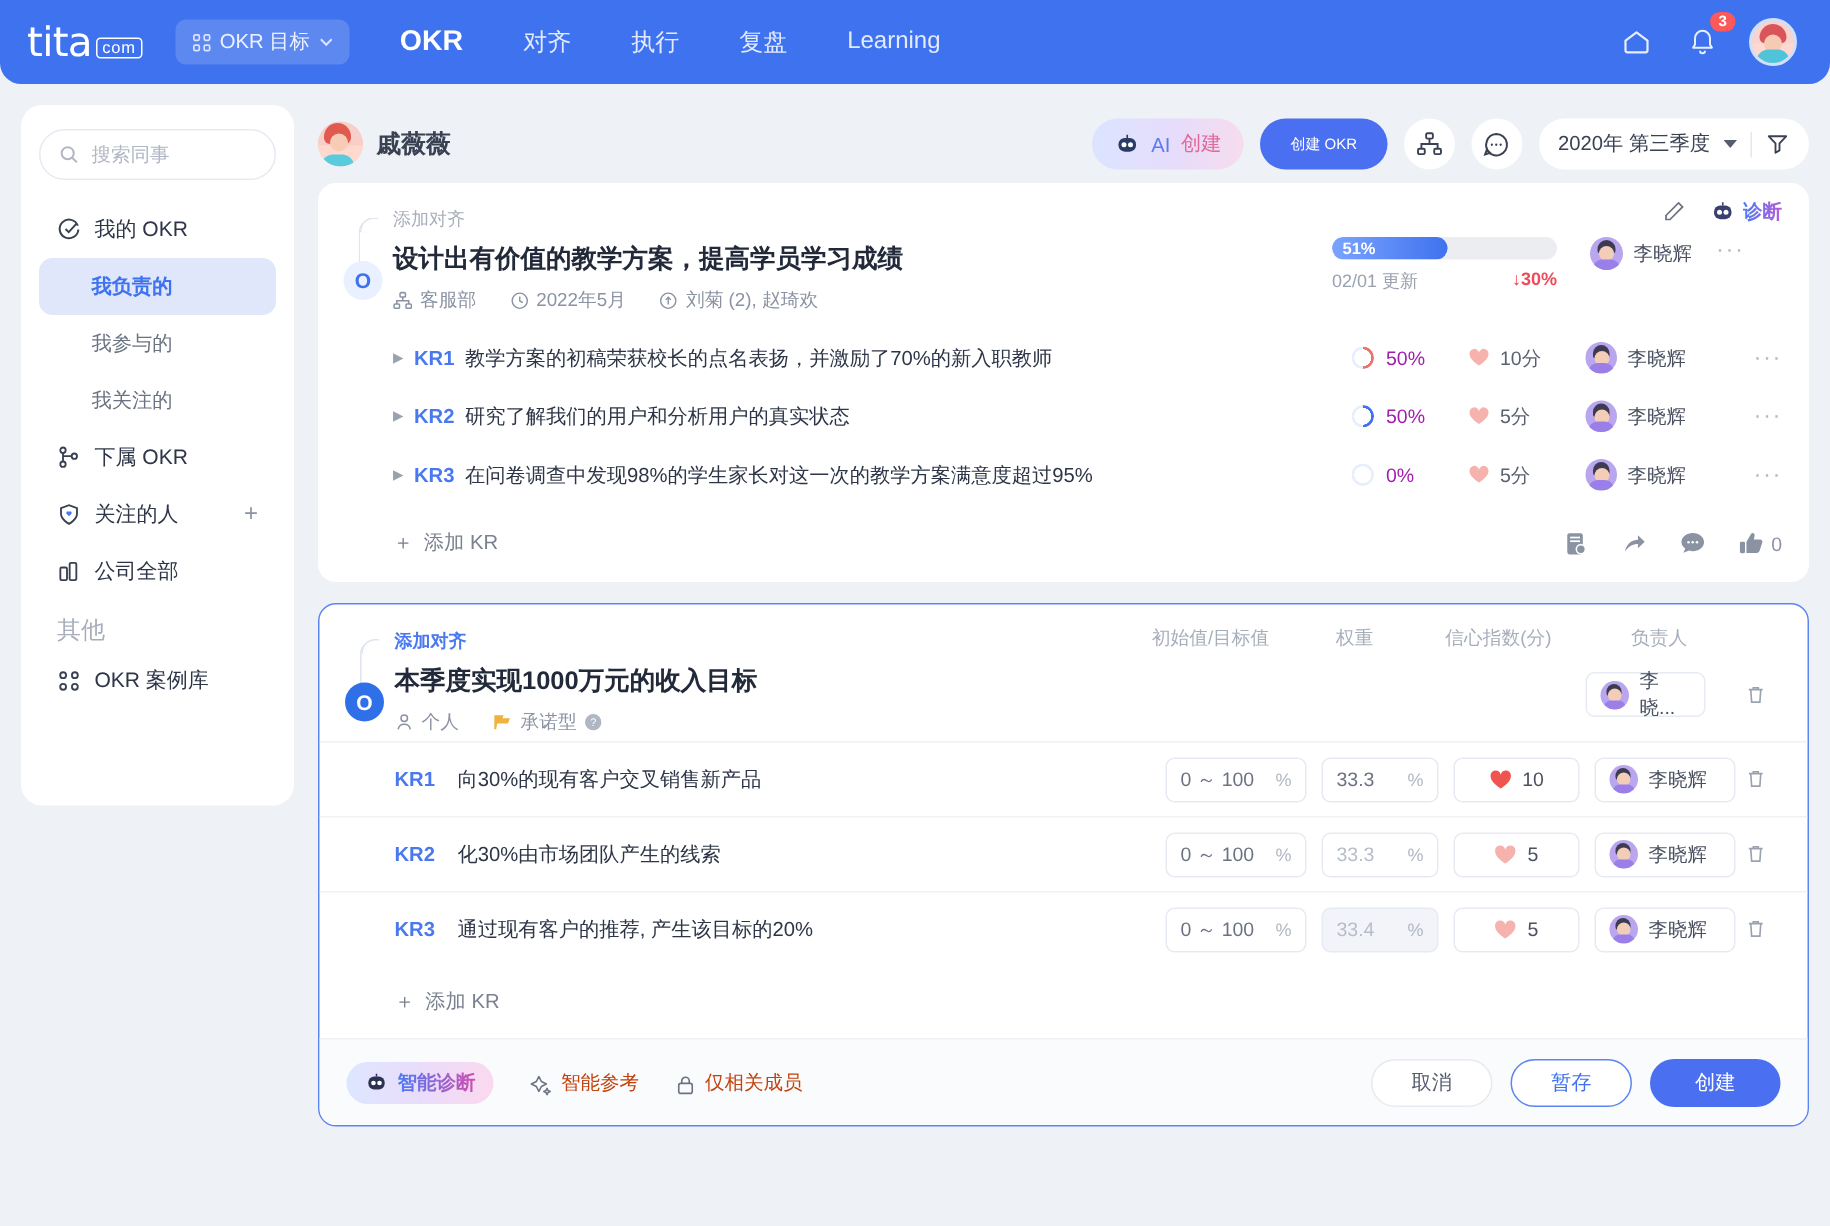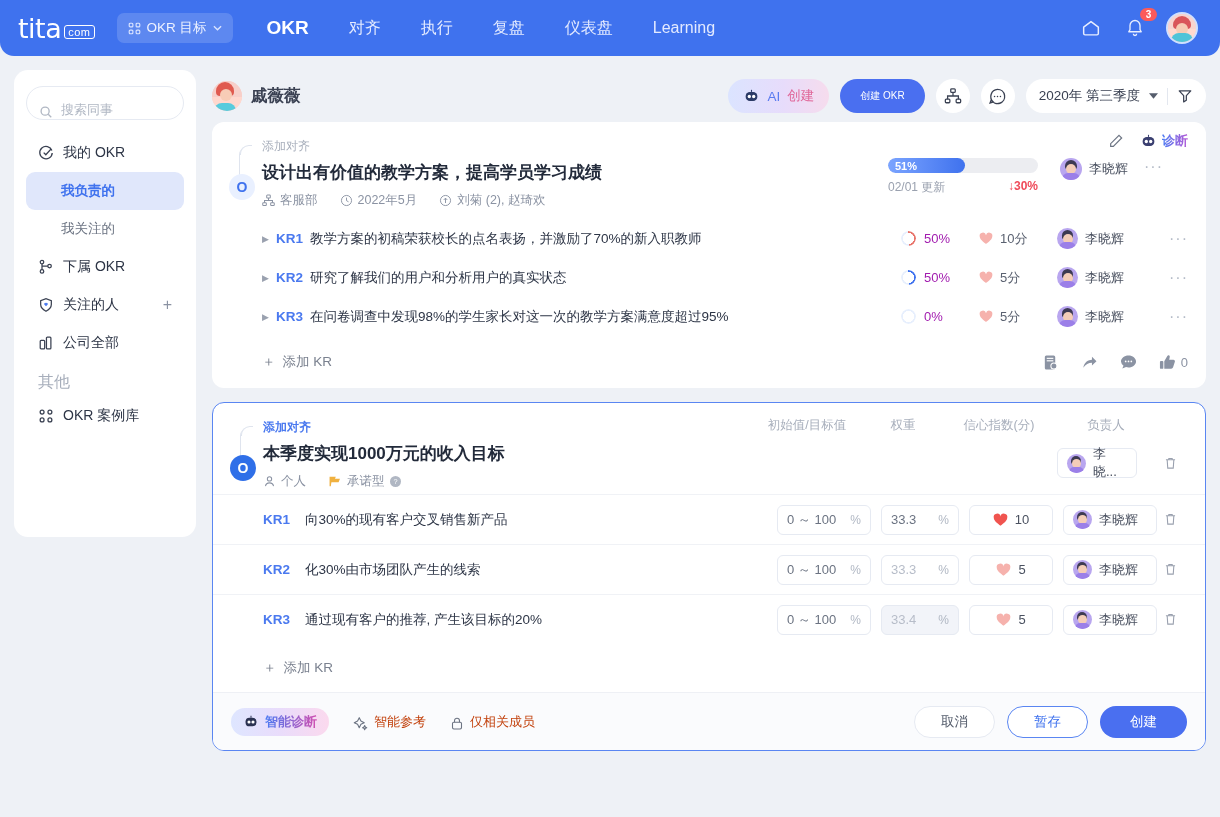--- a/index.html
+++ b/index.html
@@ -58,21 +58,21 @@
   .nav-avatar { width: 32px; height: 32px; border: 2px solid #cfe0ff; }
 
   
   .page { position: absolute; top: 56px; left: 0; width: 1220px; height: 761px; }
   .sidebar {
     position: absolute; left: 14px; top: 14px; width: 182px; height: 467px;
     background: #fff; border-radius: 14px; padding: 16px 12px 10px 12px;
   }
   .search-box {
     height: 34px; border: 1px solid #e6eaf2; border-radius: 17px;
-    display: flex; align-items: flex-end; gap: 8px; padding: 0 12px; color:#b0b7c3;
+    display: flex; align-items: center; gap: 8px; padding: 0 12px; color:#b0b7c3;
     font-size: 13px;
   }
   .side-list { margin-top: 14px; }
   .side-item {
     height: 38px; display: flex; align-items: center; gap: 9px;
     padding: 0 12px; border-radius: 9px; font-size: 14px; color: #2d3546;
   }
   .side-item.sub { padding-left: 35px; color: #6b7382; font-size: 13.5px; }
   .side-item.sub.active { background: #e0e7fb; color: #3f72ee; font-weight: bold; }
   .side-item .plus { margin-left: auto; color: #8b93a3; font-size: 16px; }
@@ -225,21 +225,20 @@
           <path d="M1 1l4 4 4-4"></path>
         </svg>
     </span>
   </div>
 
   <div class="navitems">
     <div class="navitem active">OKR</div>
     <div class="navitem">对齐</div>
     <div class="navitem">执行</div>
     <div class="navitem">复盘</div>
-    <div class="navitem">仪表盘</div>
     <div class="navitem">Learning</div>
   </div>
 
   <div class="nav-right">
     <div class="icon-btn">
       <svg width="22" height="22" viewBox="0 0 24 24" fill="none" stroke="#e8eeff" stroke-width="1.6" stroke-linejoin="round">
         <path d="M4 11l8-6 8 6v7a1.5 1.5 0 0 1-1.5 1.5h-13A1.5 1.5 0 0 1 4 18z"></path>
       </svg>
     </div>
     <div class="icon-btn">
@@ -277,20 +276,23 @@
         <span>
           <svg width="16" height="16" viewBox="0 0 18 18" fill="none" stroke="#3a4152" stroke-width="1.5">
             <path d="M15.6 6.2A7 7 0 1 0 16 9"></path>
               <path d="M6.4 8.6l2.4 2.4 6-6.6"></path>
           </svg>
         </span>
         <span>我的 OKR</span>
       </div>
       <div class="side-item sub active">
         <span>我负责的</span>
+      </div>
+      <div class="side-item sub">
+        <span>我参与的</span>
       </div>
       <div class="side-item sub">
         <span>我关注的</span>
       </div>
       <div class="side-item">
         <span>
           <svg width="16" height="16" viewBox="0 0 18 18" fill="none" stroke="#3a4152" stroke-width="1.4">
             <circle cx="4.5" cy="3.5" r="2"></circle>
               <circle cx="13" cy="8" r="2"></circle>
               <circle cx="4.5" cy="14" r="2"></circle>

